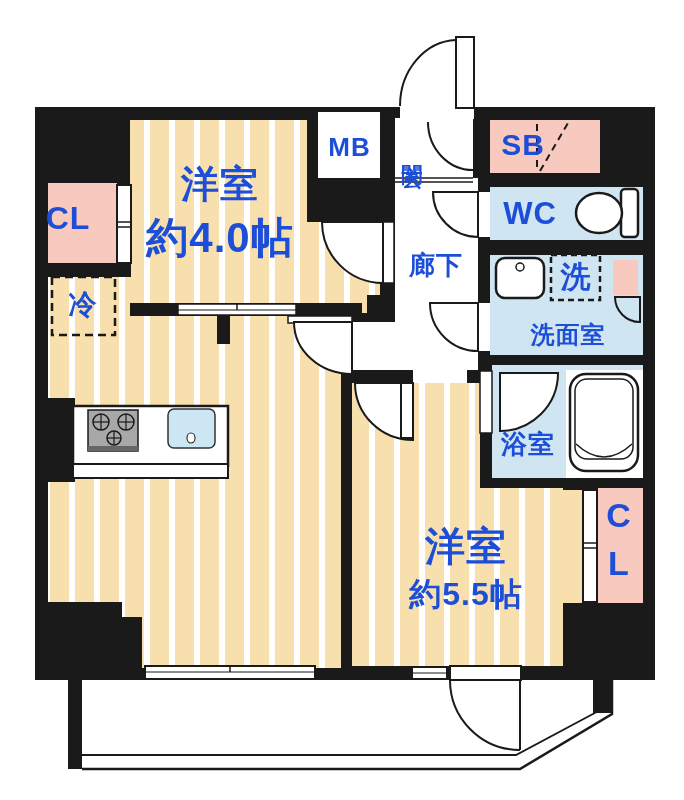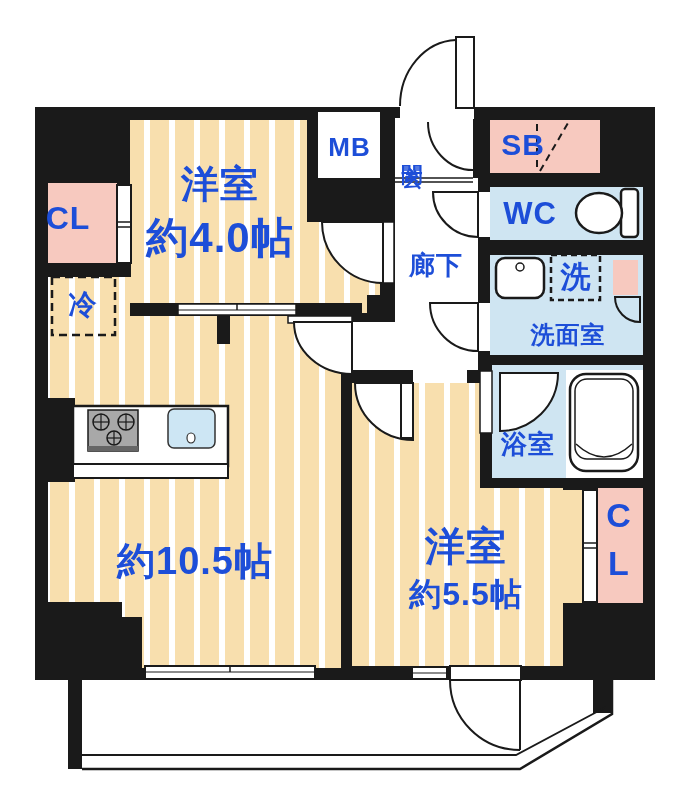--- a/index.html
+++ b/index.html
@@ -162,21 +162,20 @@
     <path d="M82,769 L520,769 L612,714 L612,680" fill="none" stroke="#1a1a1a" stroke-width="2.5"></path>
     <path d="M82,755 L516,755 L606,707" fill="none" stroke="#1a1a1a" stroke-width="1.8"></path>
     <path d="M450,680 A70,70 0 0 0 520,750" fill="none" stroke="#1a1a1a" stroke-width="2"></path>
     <line x1="520" y1="680" x2="520" y2="750" stroke="#1a1a1a" stroke-width="2"></line>
   </g>
 </svg>
 
 <div class="lbl" style="left:140px;top:165px;width:160px;font-size:38px;">洋室</div>
 <div class="lbl" style="left:120px;top:217px;width:200px;font-size:42px;">約4.0帖</div>
 
-<div class="lbl" style="left:95px;top:542px;width:200px;font-size:38px;">約10.5帖</div>
 
 <div class="lbl" style="left:386px;top:526px;width:160px;font-size:40px;">洋室</div>
 <div class="lbl" style="left:380px;top:578px;width:172px;font-size:32px;">約5.5帖</div>
 
 
 <div class="lbl" style="left:405px;top:252px;width:62px;font-size:26px;">廊下</div>
 <div class="lbl vert" style="left:402px;top:123px;height:52px;font-size:21px;">玄関</div>
 
 <div class="lbl" style="left:322px;top:134px;width:55px;font-size:26px;">MB</div>
 <div class="lbl" style="left:492px;top:130px;width:62px;font-size:30px;">SB</div>

